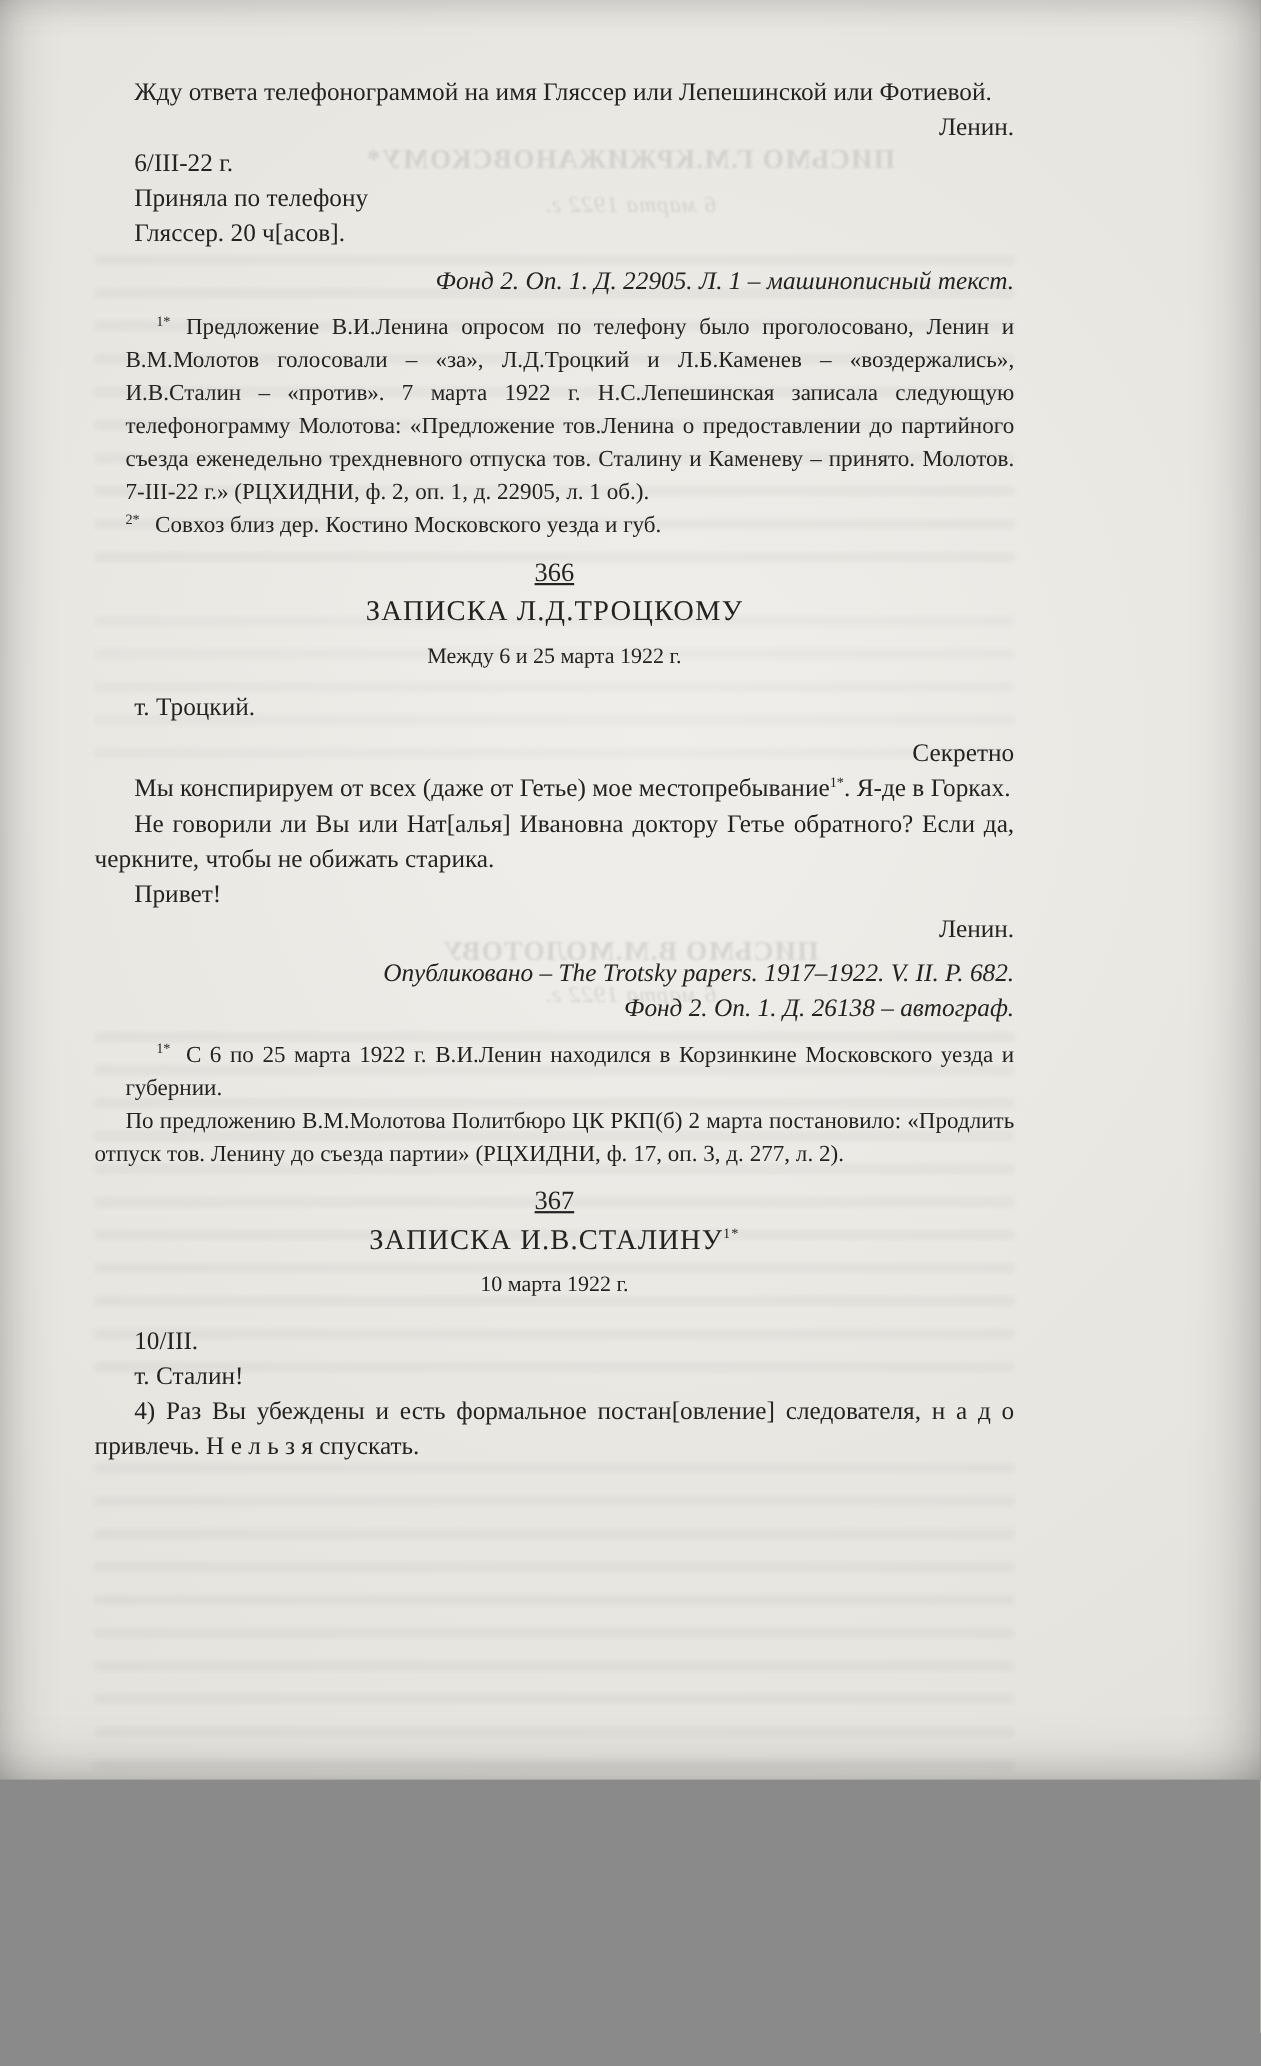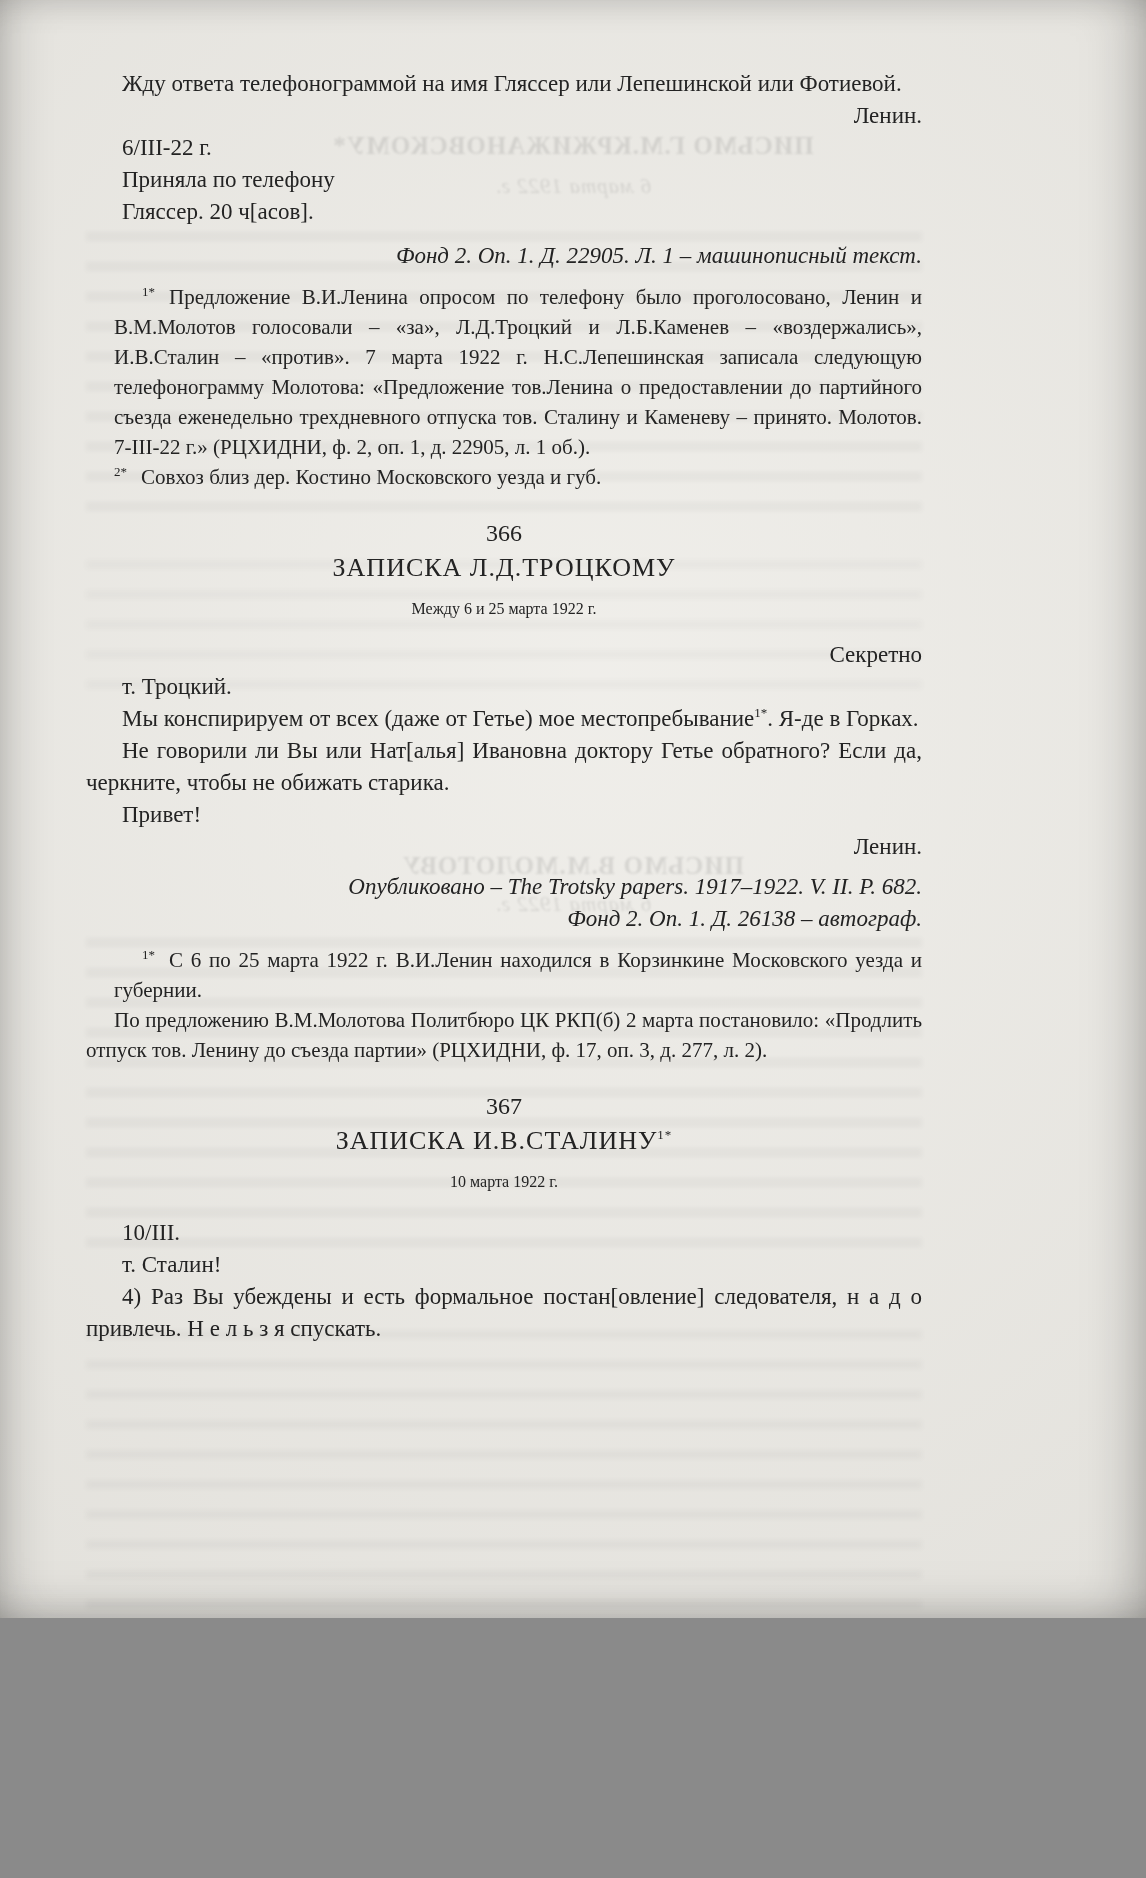--- a/index.html
+++ b/index.html
@@ -77,36 +77,37 @@
     text-indent: 28px;
   }
   .fn-first { margin-top: 10px; margin-left: 28px; }
   sup {
     font-size: 13px;
     line-height: 0;
     vertical-align: super;
   }
   .fnm { margin-right: 14px; }
   .doc-number {
-    margin-top: 28px;
+    margin-top: 16px;
     margin-bottom: 6px;
     font-size: 24px;
     font-weight: normal;
     text-align: center;
+    text-decoration: underline;
   }
   .doc-title {
     margin-bottom: 10px;
     font-size: 26px;
     font-weight: normal;
     text-align: center;
     letter-spacing: 1px;
   }
   .dateline {
     margin-bottom: 14px;
-    font-size: 16px;
+    font-size: 20px;
     line-height: 32px;
     text-align: center;
   }
   .src { margin-top: 12px; }
   .secrecy { margin-top: 10px; }
   .pub { margin-top: 8px; font-family: Liberation Serif, serif; }
   .date367 { margin-top: 19px; }
 
   .page-number {
     position: absolute;
@@ -144,22 +145,22 @@
     <p class="fn fn-first">
       <sup class="fnm">1*</sup><span>Предложение В.И.Ленина опросом по телефону было проголосовано, Ленин и В.М.Молотов голосовали – «за», Л.Д.Троцкий и Л.Б.Каменев – «воздержались», И.В.Сталин – «против». 7 марта 1922 г. Н.С.Лепешинская записала следующую телефонограмму Молотова: «Предложение тов.Ленина о предоставлении до партийного съезда еженедельно трехдневного отпуска тов. Сталину и Каменеву – принято. Молотов. 7-III-22 г.» (РЦХИДНИ, ф. 2, оп. 1, д. 22905, л. 1 об.).</span>
     </p>
     <p class="fn">
       <sup class="fnm">2*</sup><span>Совхоз близ дер. Костино Московского уезда и губ.</span>
     </p>
 
     <h2 class="doc-number">366</h2>
     <h1 class="doc-title">ЗАПИСКА Л.Д.ТРОЦКОМУ</h1>
     <p class="dateline">Между 6 и 25 марта 1922 г.</p>
+    <p class="body indent">т. Троцкий.</p>
     <p class="body right secrecy">Секретно</p>
-    <p class="body indent">т. Троцкий.</p>
     <p class="body indent">
       <span>Мы конспирируем от всех (даже от Гетье) мое местопребывание</span><sup>1*</sup><span>. Я-де в Горках.</span>
     </p>
     <p class="body indent">Не говорили ли Вы или Нат[алья] Ивановна доктору Гетье обратного? Если да, черкните, чтобы не обижать старика.</p>
     <p class="body indent">Привет!</p>
     <p class="body right">Ленин.</p>
     <p class="body right italic pub">Опубликовано – The Trotsky papers. 1917–1922. V. II. P. 682.</p>
     <p class="body right italic">Фонд 2. Оп. 1. Д. 26138 – автограф.</p>
 
     <p class="fn fn-first">

